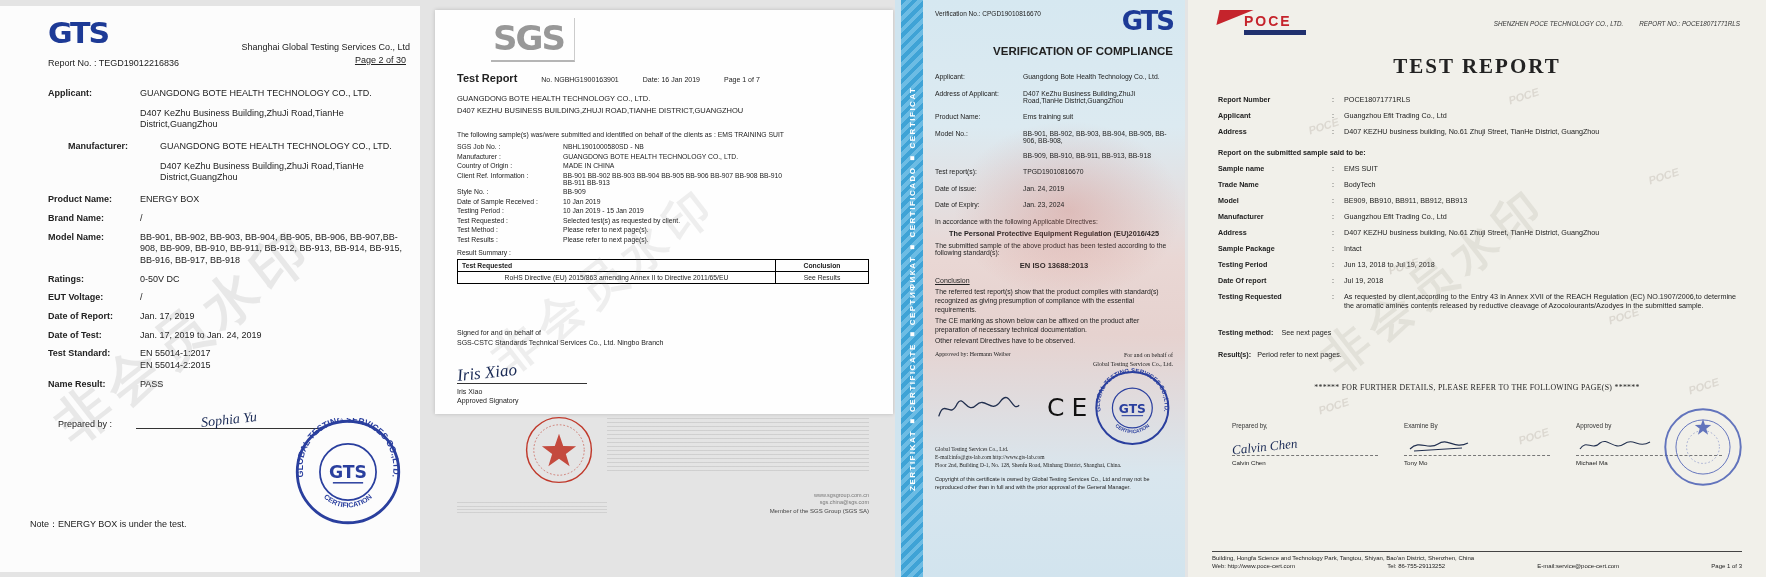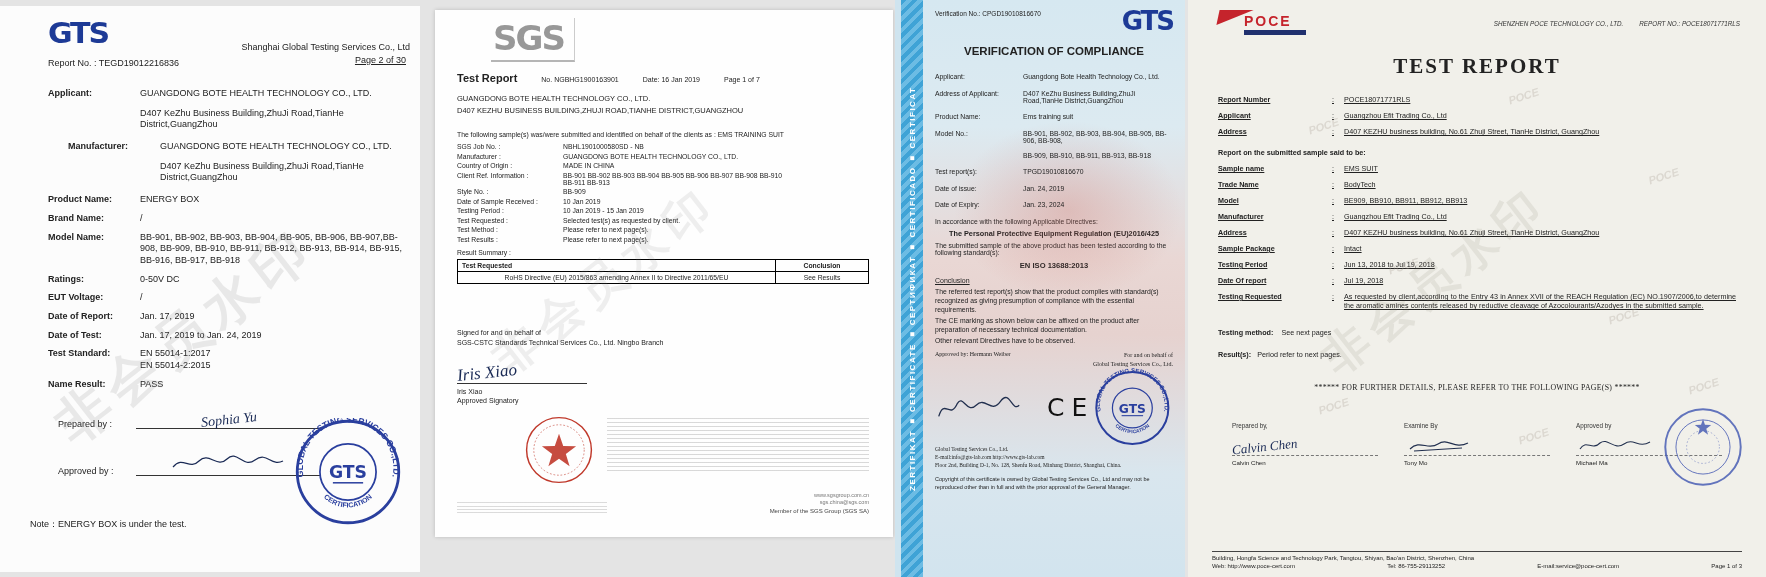--- a/index.html
+++ b/index.html
@@ -1,20 +1,20 @@
 <!DOCTYPE html>
 <html><head>
 <meta charset="utf-8">
 <style>
   html,body{margin:0;padding:0;background:#e6e6e6;}
   .stage{position:relative;width:1766px;height:577px;background:#e4e4e4;overflow:hidden;
          font-family:"Liberation Sans",sans-serif;color:#222;}
   .page{position:absolute;background:#fff;}
   .page1{left:0;top:6px;width:420px;height:566px;background:#fcfcfc;}
-  .page2{left:435px;top:10px;width:458px;height:527px;background:#fefefe;box-shadow:0 0 4px rgba(0,0,0,.18);}
+  .page2{left:435px;top:10px;width:458px;height:404px;background:#fefefe;box-shadow:0 0 4px rgba(0,0,0,.18);}
   .page3{left:895px;top:0;width:290px;height:577px;background:#cfe4ef;}
   .page4{left:1188px;top:0;width:578px;height:577px;background:#f1f0ea;}
 
   .wm{position:absolute;font-size:54px;font-weight:bold;color:rgba(130,130,130,.16);
       transform:rotate(-38deg);letter-spacing:8px;white-space:nowrap;pointer-events:none;z-index:5;}
 
   
   .d1-head{position:relative;height:74px;}
   .gts-logo{position:absolute;left:48px;top:10px;font-family:"DejaVu Sans",sans-serif;
             font-weight:800;font-size:30px;color:#1d3a96;letter-spacing:-2px;transform:scaleY(.92);}
@@ -73,21 +73,21 @@
              writing-mode:vertical-rl;transform:rotate(180deg);color:#fff;font-weight:bold;
              font-size:8px;letter-spacing:1.5px;display:flex;align-items:center;justify-content:center;
              white-space:nowrap;}
   .d3-content{position:absolute;left:28px;top:0;right:0;bottom:0;padding:10px 12px 0 12px;
               background:linear-gradient(180deg,#d6e8f1 0%,#dceaf1 22%,#e9d7d4 45%,#e6d2cf 58%,#d9e6ee 82%,#d2e4ee 100%);}
   .d3-blob{position:absolute;left:30px;top:120px;width:230px;height:180px;pointer-events:none;
            background:radial-gradient(ellipse at center,rgba(205,110,100,.30),rgba(205,110,100,0) 70%);}
   .d3-vno{font-size:6.5px;}
   .gts-logo3{position:absolute;right:12px;top:6px;font-family:"DejaVu Sans",sans-serif;
              font-weight:800;font-size:26px;color:#1d3a96;letter-spacing:-2px;}
-  .d3-title{text-align:center;font-weight:bold;font-size:11.5px;margin-top:28px;}
+  .d3-title{text-align:right;font-weight:bold;font-size:11.5px;margin-top:28px;}
   .d3-fields{margin-top:16px;font-size:6.8px;position:relative;}
   .f3-row{display:grid;grid-template-columns:88px 1fr;margin-bottom:9.5px;}
   .d3-accord{font-size:6.8px;margin-top:2px;}
   .d3-directive{text-align:center;font-weight:bold;font-size:7.3px;margin:4px 0;}
   .d3-tested{font-size:6.8px;}
   .d3-standard{text-align:center;font-weight:bold;font-size:7.6px;margin:5px 0 7px;}
   .d3-conc-h{font-size:7px;text-decoration:underline;margin-bottom:3px;}
   .d3-conc p{font-size:6.8px;margin:0 0 2px;line-height:1.35;}
   .d3-approval{display:flex;justify-content:space-between;font-size:6px;margin-top:5px;
                font-family:"Liberation Serif",serif;}
@@ -102,21 +102,21 @@
   .d4-head{display:flex;justify-content:space-between;align-items:flex-start;padding:10px 26px 0 30px;}
   .poce-logo{position:relative;width:90px;height:34px;}
   .poce-flag{position:absolute;left:0;top:0;width:0;height:0;
              border-top:15px solid #c5242c;border-right:34px solid transparent;transform:skewX(-12deg);}
   .poce-text{position:absolute;left:26px;top:3px;font-weight:800;font-size:14px;color:#c5242c;letter-spacing:2px;}
   .poce-bar{position:absolute;left:26px;top:20px;width:62px;height:3px;background:#20306e;
             border-bottom:2px dotted #20306e;}
   .d4-headright{font-size:6.3px;font-style:italic;color:#333;display:flex;gap:16px;margin-top:10px;}
   .d4-title{text-align:center;font-family:"Liberation Serif",serif;font-weight:bold;font-size:21px;
             letter-spacing:2px;margin-top:10px;}
-  .d4-top{margin:16px 30px 0;font-size:7.2px;text-decoration:underline;}
+  .d4-top{margin:16px 30px 0;font-size:7.2px;}
   .f4-row{display:grid;grid-template-columns:114px 12px 1fr;margin-bottom:7px;}
   .f4-label{font-weight:bold;}
   .d4-sectionintro{font-weight:bold;font-size:7.2px;margin:12px 30px 7px;}
   .d4-method{margin:18px 30px 8px;font-size:7.2px;}
   .d4-method b{margin-right:8px;}
   .d4-results{margin:13px 30px 0;font-size:7.2px;}
   .d4-further{text-align:center;font-family:"Liberation Serif",serif;font-size:7.8px;margin-top:24px;letter-spacing:.3px;}
   .d4-signs{display:grid;grid-template-columns:1fr 1fr 1fr;gap:26px;margin:30px 44px 0;position:relative;}
   .d4-signer{position:relative;}
   .d4-role{font-size:6.3px;color:#333;}
@@ -191,28 +191,20 @@
       <div class="f-row">
         <span class="f-label">Name Result:</span>
         <span class="f-val">PASS</span>
       </div>
     </div>
     <div class="d1-sig">
       <div class="sigrow">
         <span class="slabel">Prepared by  :</span>
         <span class="sigline"><span class="hand">Sophia Yu</span></span>
       </div>
-      <div class="sigrow">
-        <span class="slabel">Approved by  :</span>
-        <span class="sigline">
-          <svg class="squig" width="120" height="20" viewBox="0 0 120 20">
-            <path d="M4,14 C14,2 20,18 30,8 S 48,16 58,6 S 74,16 86,7 S 102,14 114,8" fill="none" stroke="#1a2a55" stroke-width="1.2"></path>
-          </svg>
-        </span>
-      </div>
       <svg class="seal seal1" viewBox="0 0 100 100">
         <defs>
           <path id="s1t" d="M 9 55 A 42 42 0 1 1 91 55"></path>
           <path id="s1b" d="M 20 62 A 32 32 0 0 0 80 62"></path>
         </defs>
         <circle cx="50" cy="50" r="47" fill="none" stroke="#2a3f9e" stroke-width="2.6"></circle>
         <circle cx="50" cy="50" r="26" fill="none" stroke="#2a3f9e" stroke-width="1.6"></circle>
         <text font-size="8" fill="#2a3f9e" font-weight="bold"><textPath href="#s1t" startOffset="50%" text-anchor="middle">GLOBAL TESTING SERVICES CO.,LTD.</textPath></text>
         <text font-size="6.5" fill="#2a3f9e" font-weight="bold"><textPath href="#s1b" startOffset="50%" text-anchor="middle">CERTIFICATION</textPath></text>
         <text x="50" y="56" text-anchor="middle" font-size="16" font-weight="bold" fill="#2a3f9e" font-family="DejaVu Sans,sans-serif">GTS</text>

